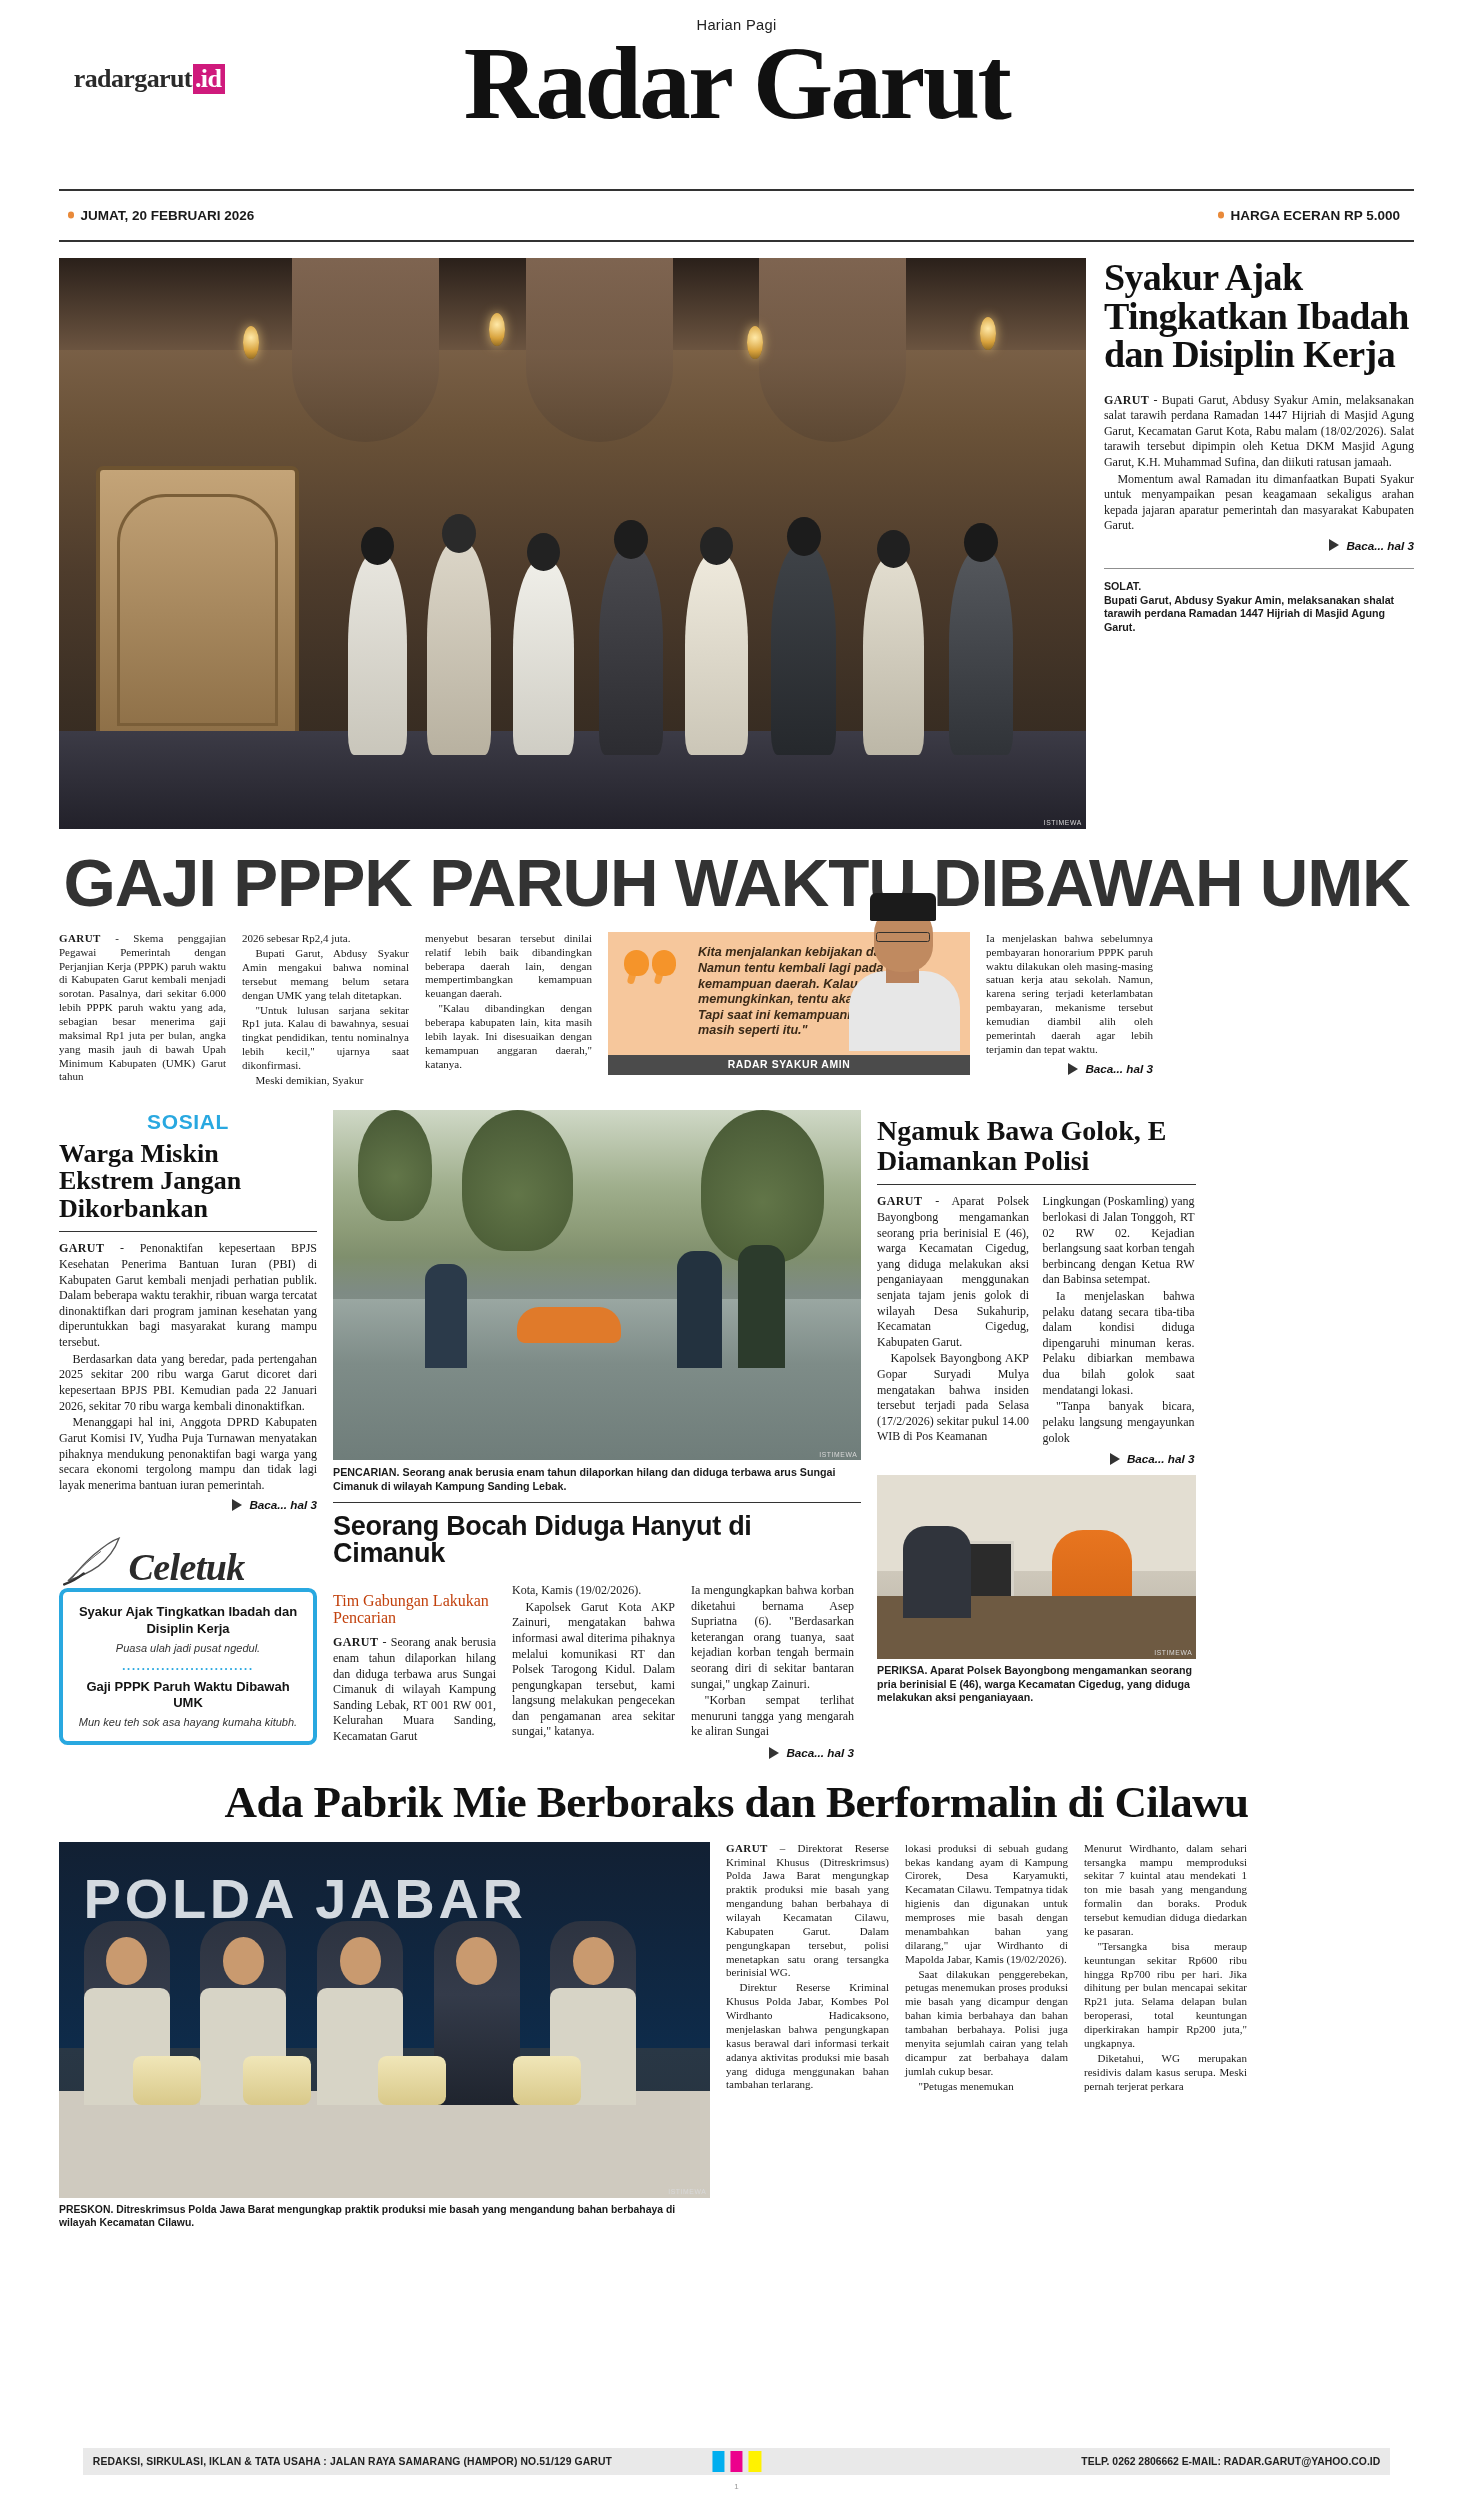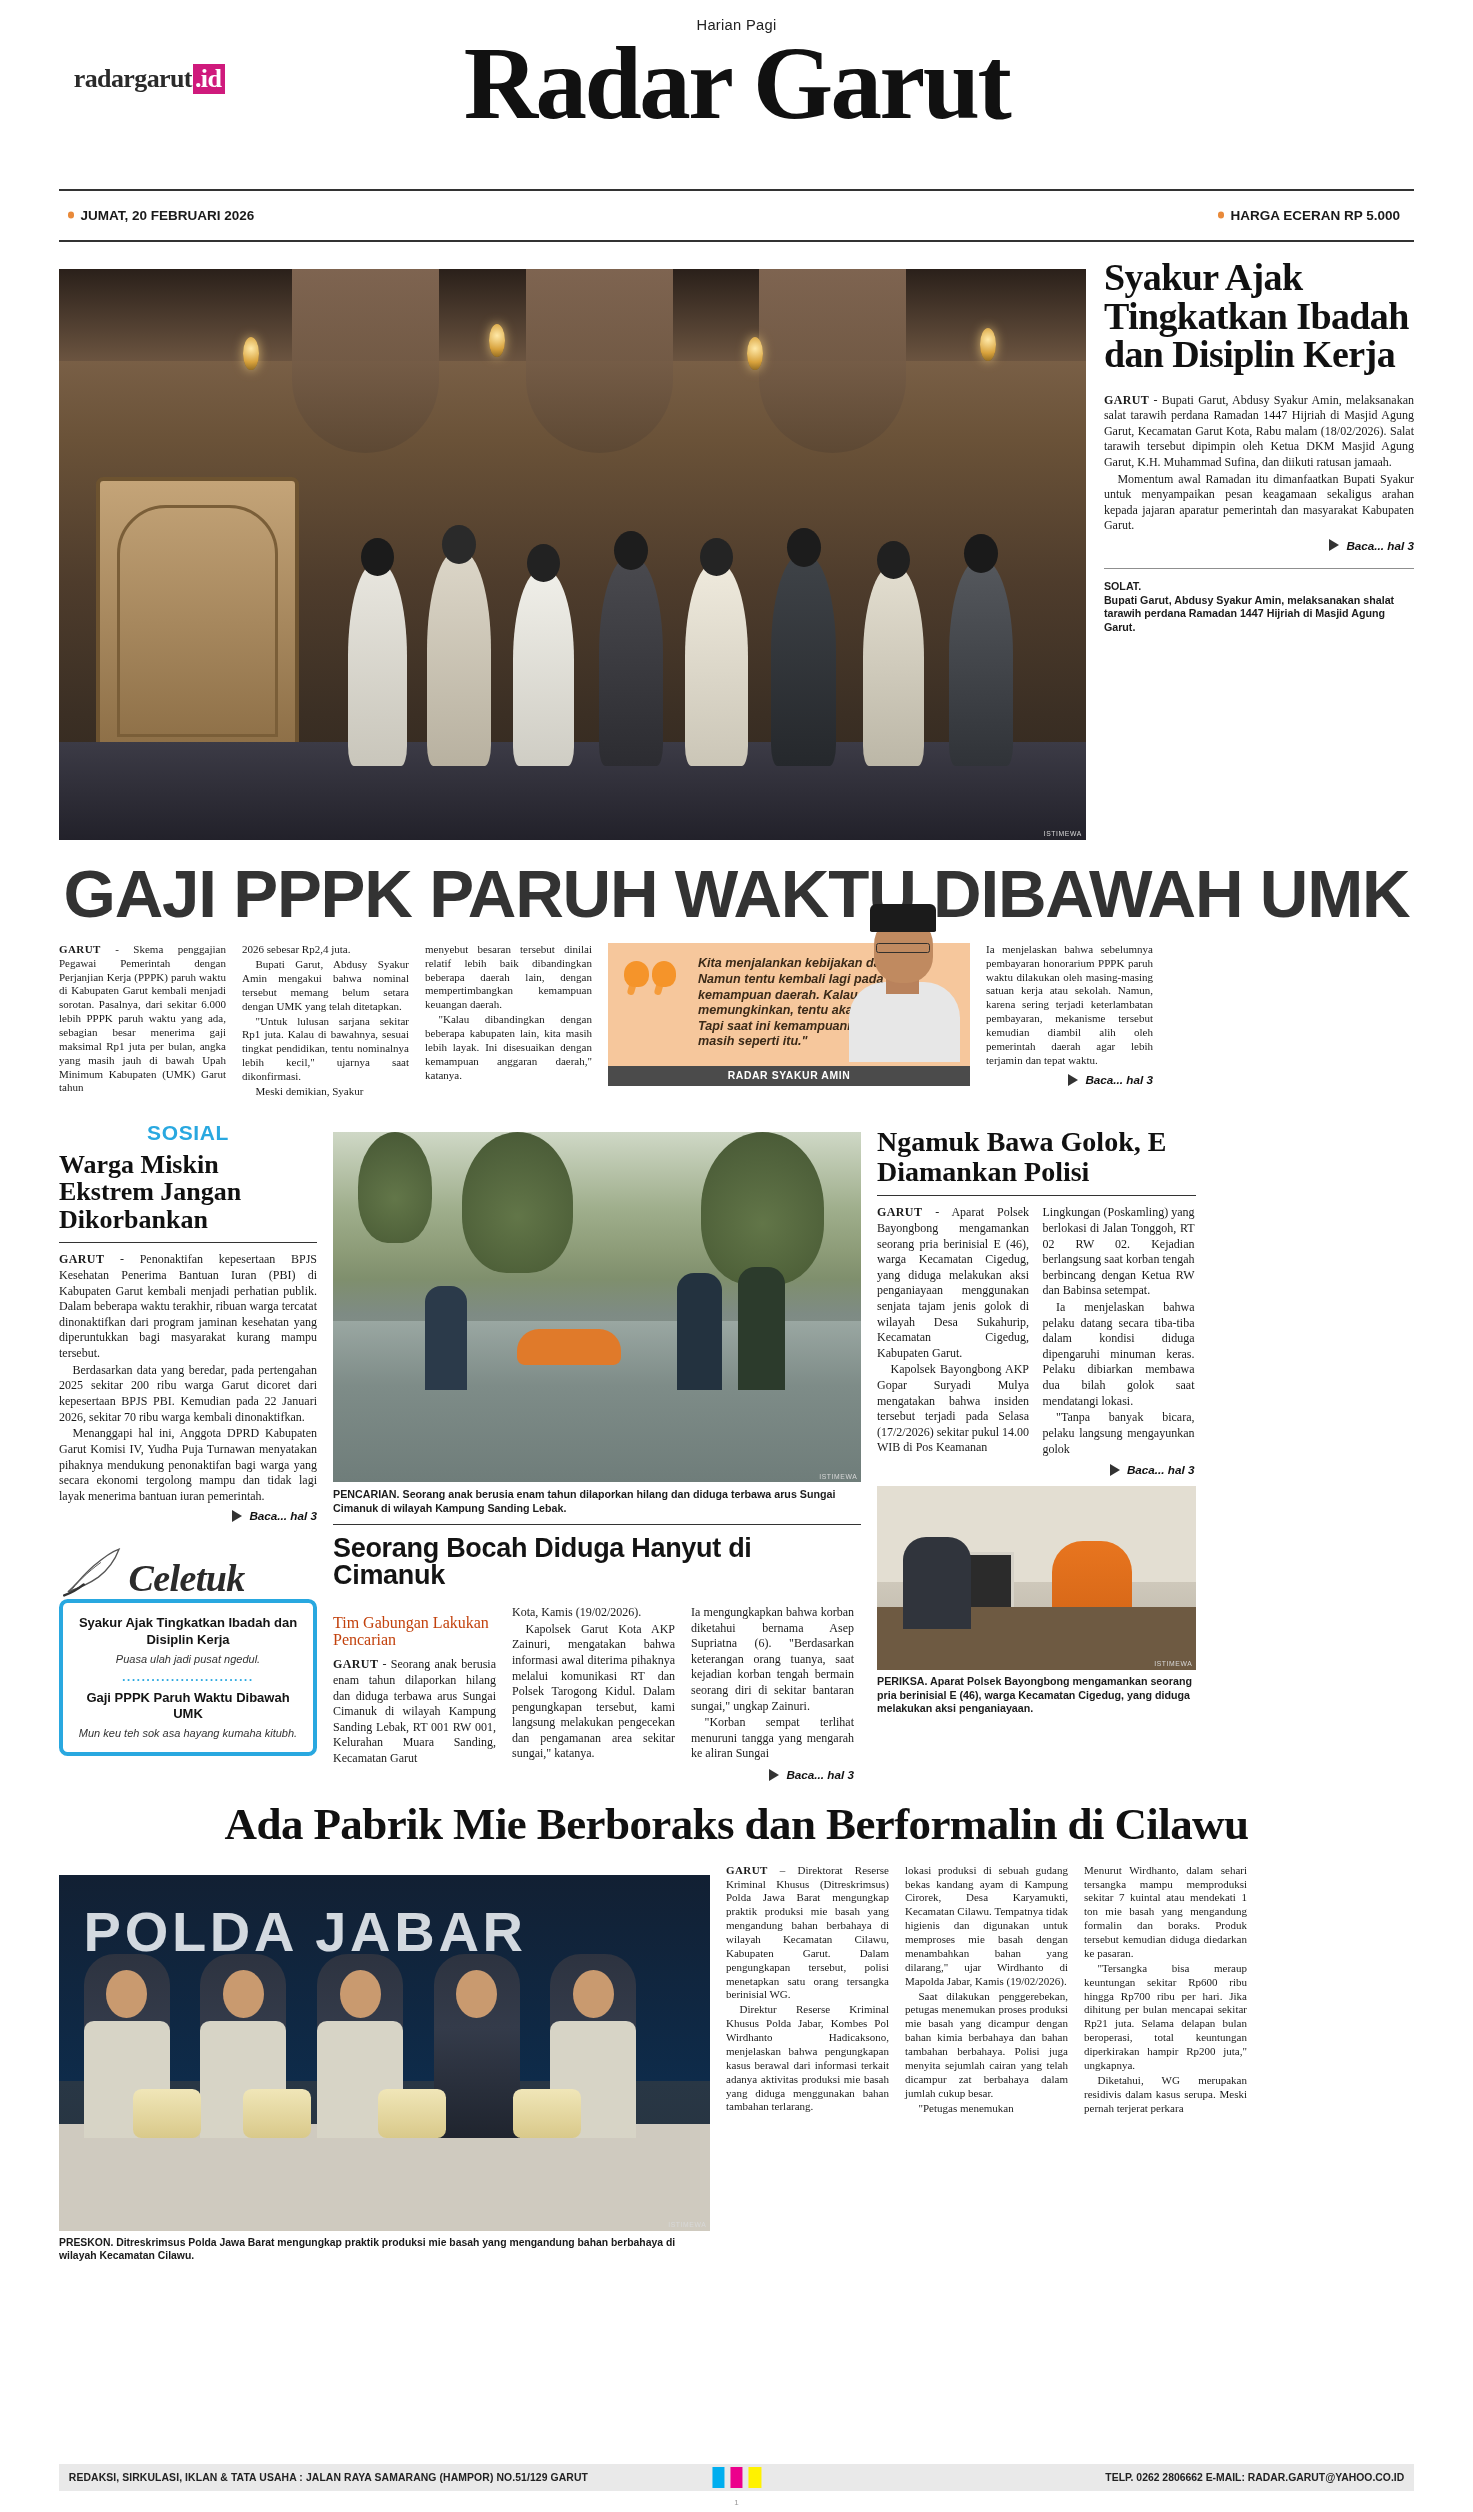--- a/index.html
+++ b/index.html
@@ -35,21 +35,21 @@
   .dateright { right:14px;text-align:right; }
   .bullet { width:6.8px; height:6.8px; border-radius:50%; background:#e98a3a; display:inline-block; }
   .tagline-wrap { position:absolute; left:50%; top:50%; transform:translate(-50%,-50%);
     background:#29a8e0; height:52px; display:flex; align-items:center; justify-content:center;
     padding:0 33px; border-radius:6.1px 24.6px 6.1px 24.6px; z-index:4; }
   .tagline { font-family:"Liberation Serif",serif; font-style:italic; font-weight:bold;
     font-size:22px; color:#ffffff; letter-spacing:0px; white-space:nowrap; }
 
   
   .topstory { display:flex; gap:18.4px; margin-top:16px; }
-  .photo { position:relative; overflow:hidden;margin-top:11px; }
+  .photo { position:relative; overflow:hidden; }
   .photo .credit { position:absolute; right:3.7px; bottom:2.5px; font-size:6.8px; color:#d8d8d8;
     font-family:"Liberation Sans",sans-serif; letter-spacing:0.6px; }
   .hero-photo { width:1056px; height:571px; }
 
   
   .mosque { position:relative; width:100%; height:100%;
     background:linear-gradient(180deg,#6e5540 0%,#7b6148 14%,#6a5238 30%,#4e3c2c 55%,#3b2f24 78%,#2e251c 100%); }
   .mosque .arch { position:absolute; top:0; width:147px; height:184px;
     background:linear-gradient(180deg,#8d705a,#5b4733); border-radius:0 0 74px 74px; opacity:.85; }
   .mosque .ceiling { position:absolute; left:0; top:0; width:100%; height:92px;
@@ -185,21 +185,21 @@
   .polda .vest { position:absolute; bottom:26%; width:86px; height:117px; background:#d7d4c6; border-radius:9.8px 9.8px 0 0; }
   .polda .face { position:absolute; width:41px; height:48px; background:#c99a6f; border-radius:50%; }
 
   .bot-cols { display:flex; gap:16px; width:705px; }
   .bot-cols .col { width:163px; font-size:11px; line-height:1.26; }
 
   .preskon { font-family:"Liberation Sans",sans-serif; font-weight:bold; font-size:10.4px;
     line-height:1.3; margin-top:4.9px; }
 
   
-  .footer { position:absolute; left:0; bottom:5px; width:1473px; padding:0 59px; }
+  .footer { position:absolute; left:0; bottom:21px; width:1473px; padding:0 83px; }
   .footbar { background:#e9e9e9; height:27px; display:flex; align-items:center; position:relative; }
   .footleft { font-family:"Liberation Sans",sans-serif; font-weight:bold; font-size:10.4px;
     letter-spacing:0.1px; padding-left:9.8px; color:#222; }
   .footright { position:absolute; right:9.8px; font-family:"Liberation Sans",sans-serif;
     font-weight:bold; font-size:10.4px; color:#222; }
   .cmyk { position:absolute; left:50%; transform:translateX(-50%); display:flex; gap:6.1px; }
   .cmyk span { display:block; width:12.3px; height:21px; }
   .page-num { text-align:center; font-family:"Liberation Sans",sans-serif; font-size:8px;
     margin-top:7.4px; color:#999; }
 </style>

